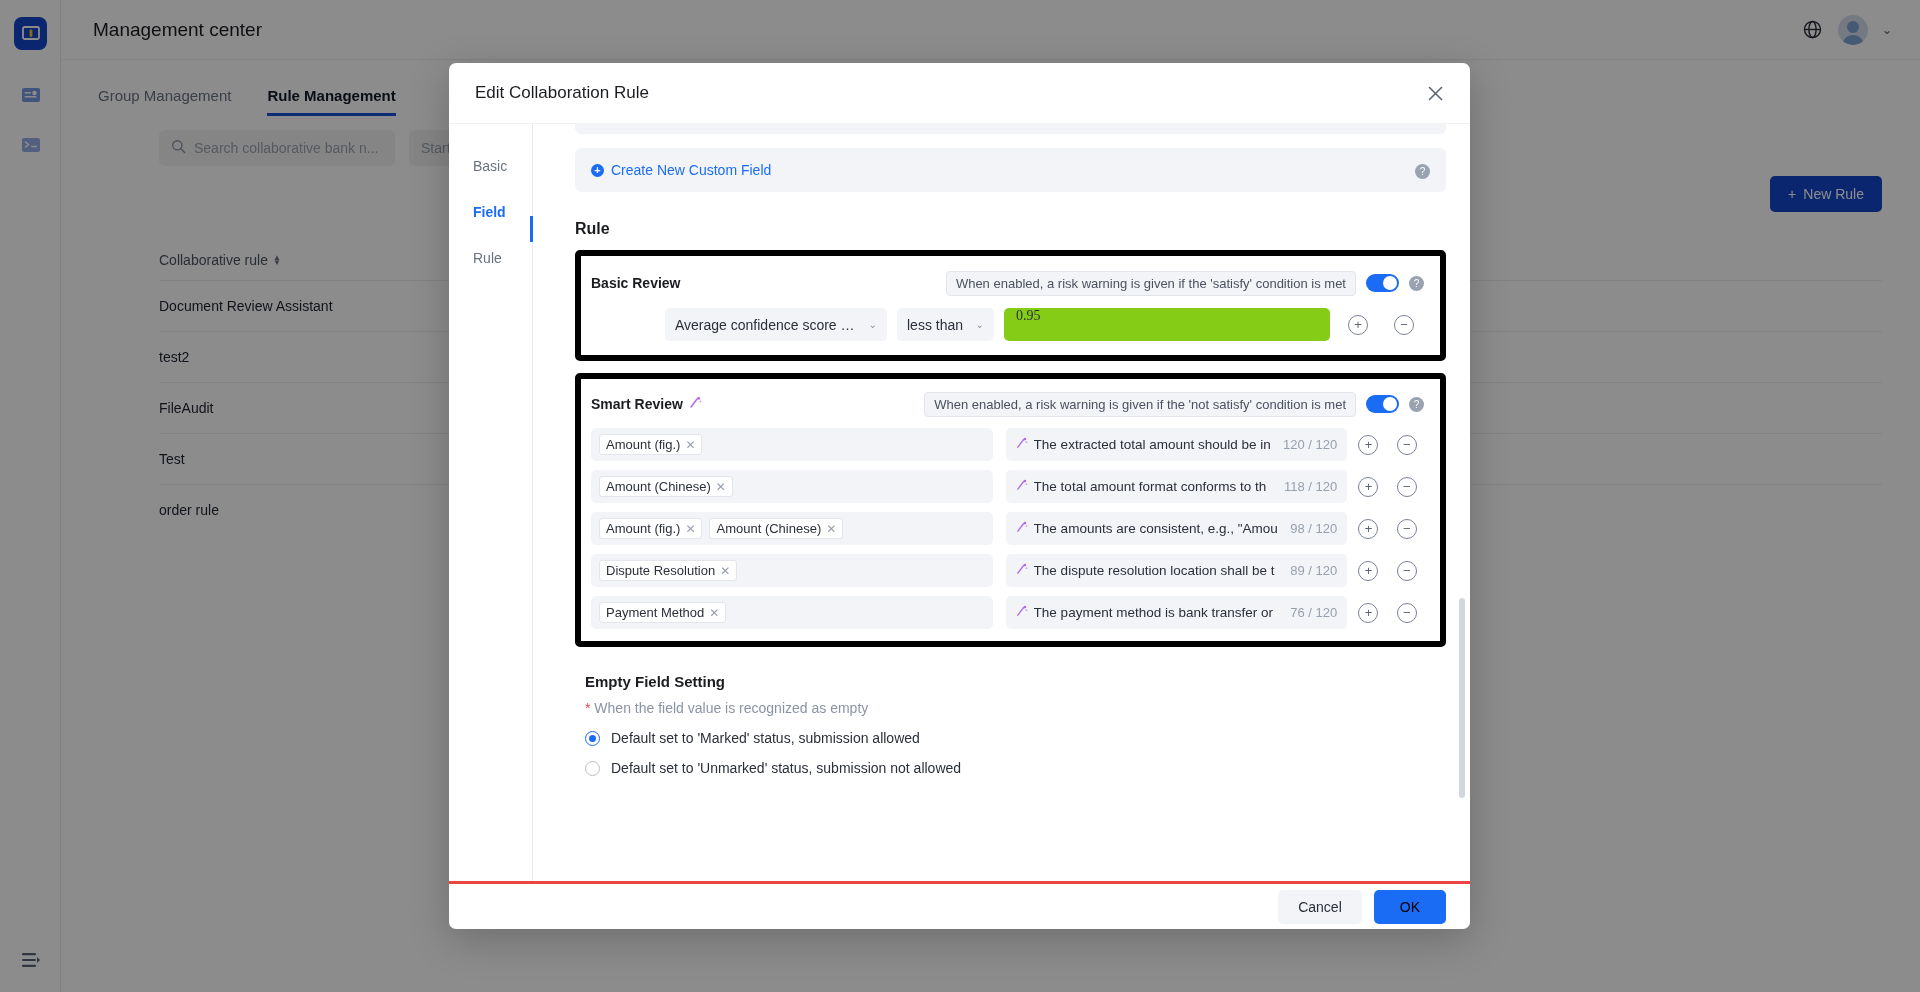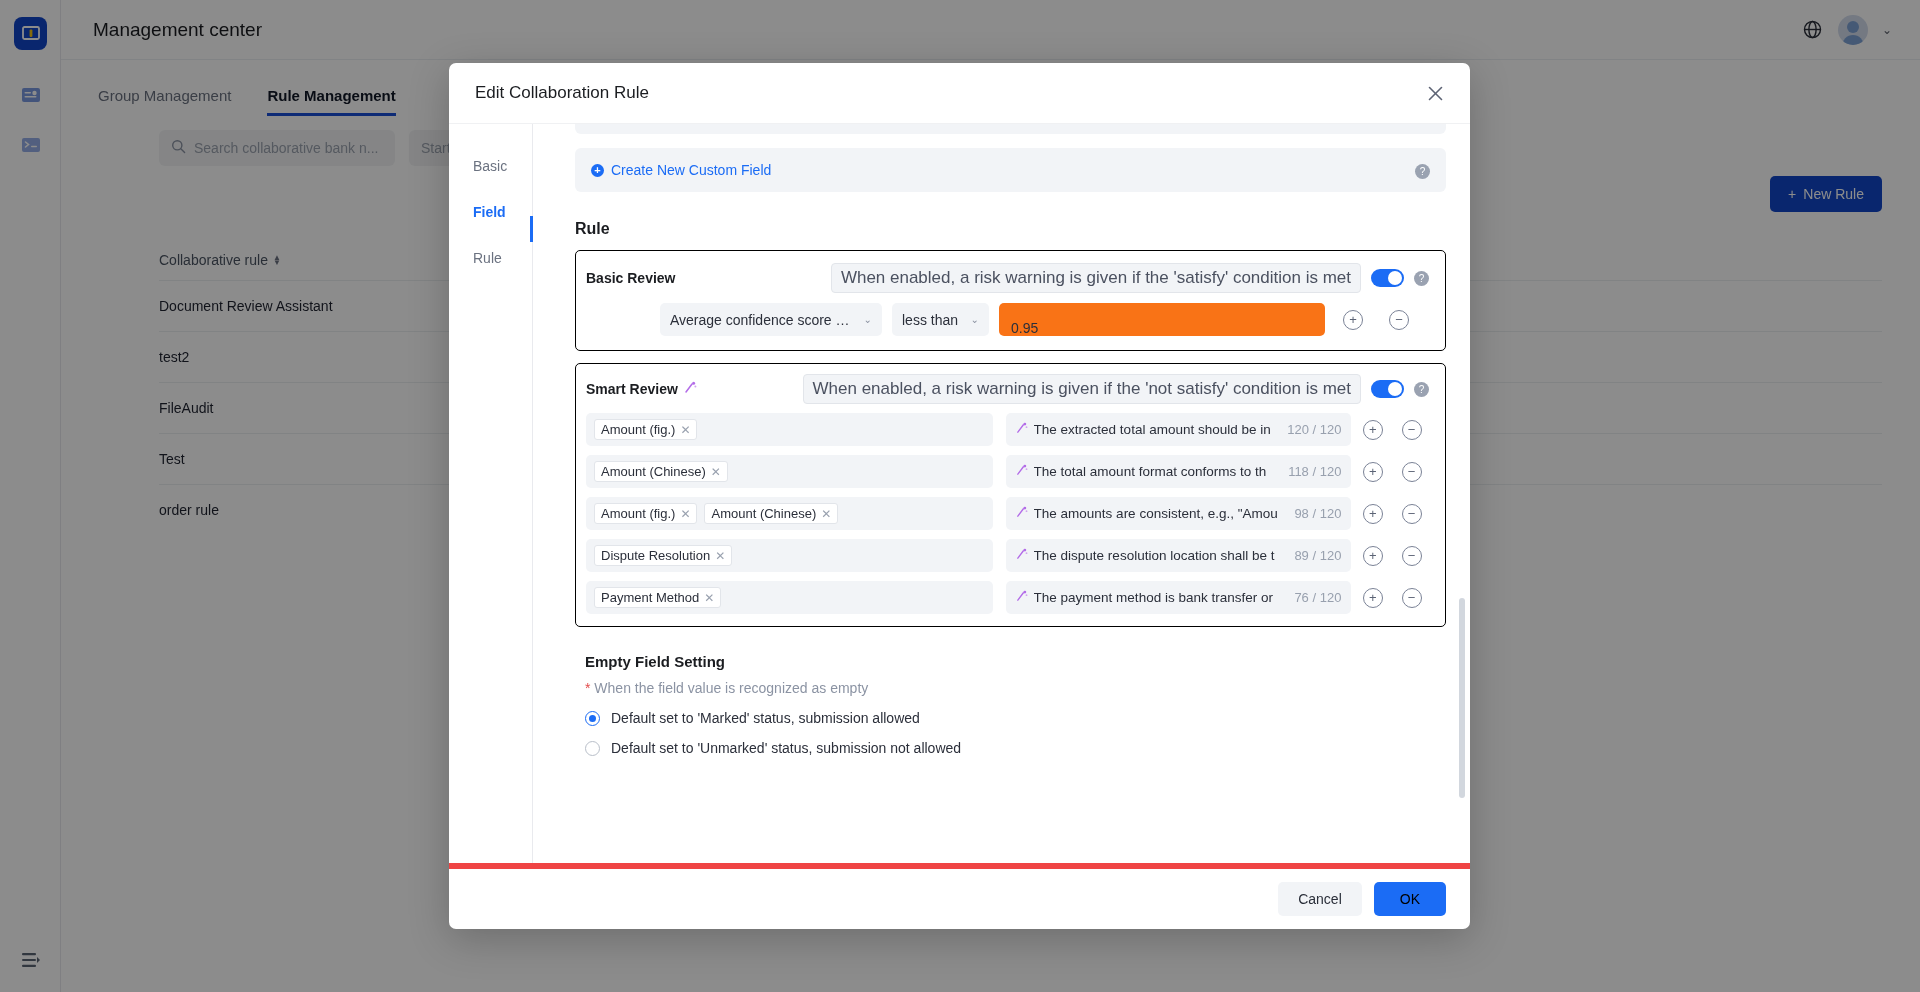--- a/index.html
+++ b/index.html
@@ -173,30 +173,30 @@
     width: 15px; height: 15px; border-radius: 50%; background: #9aa2b1;
     color: #fff; font-size: 10px; line-height: 15px; text-align: center;
     display: inline-block; cursor: pointer; font-family: "Liberation Sans", sans-serif;
   }
 
   #rule-heading {
     margin-top: 28px; font-size: 16px; font-weight: 700; color: #1b1d21;
   }
 
   .hl-box {
-    border: 1px solid #000000; border-radius: 5px; margin-top: 12px;
+    border: 6px solid #000000; border-radius: 5px; margin-top: 12px;
     padding: 12px 16px 14px 10px;
   }
 
   .sec-head { display: flex; align-items: center; height: 30px; }
   .sec-title { font-size: 14px; font-weight: 700; color: #1b1d21; display: flex; align-items: center; gap: 6px; }
   .sec-right { margin-left: auto; display: flex; align-items: center; gap: 10px; }
   .hint-pill {
     background: #f2f4f7; border: 1px solid #e2e5ea; border-radius: 4px;
-    font-size: 17px; color: #4b5160; padding: 4px 9px; white-space: nowrap;
+    font-size: 13px; color: #4b5160; padding: 4px 9px; white-space: nowrap;
   }
   .toggle {
     width: 33px; height: 18px; border-radius: 9px; background: #1b6cf5;
     position: relative; cursor: pointer; flex: 0 0 33px;
   }
   .toggle .knob {
     position: absolute; right: 2px; top: 2px; width: 14px; height: 14px;
     border-radius: 50%; background: #fff;
   }
 
@@ -205,23 +205,24 @@
     height: 33px; background: #f2f4f7; border-radius: 5px; display: flex;
     align-items: center; padding: 0 10px; font-size: 14px; color: #2b2f3a;
     gap: 8px; cursor: pointer;
   }
   #field-select { width: 222px; }
   #field-select .lbl { overflow: hidden; white-space: nowrap; text-overflow: ellipsis; flex: 1; }
   #op-select { width: 97px; }
   #op-select .lbl { flex: 1; }
   .caret { font-size: 10px; color: #8a91a0; }
   #value-input {
-    width: 326px; height: 33px; background: #f97316; border-radius: 5px;
-    display: flex; align-items: flex-end; padding: 0 12px; font-size: 14px;
+    width: 326px; height: 33px; background: #84cc16; border-radius: 5px;
+    display: flex; align-items: flex-start; padding: 0 12px; font-size: 14px;
     color: #2b2f3a;
+    font-family: Liberation Serif, serif;
   }
   .rowbtn {
     width: 20px; height: 20px; border-radius: 50%; border: 1.4px solid #7a8296;
     color: #5b6375; font-size: 13px; line-height: 17px; text-align: center;
     cursor: pointer; flex: 0 0 20px;
   }
   .rowbtn-wrap { width: 36px; height: 33px; display: flex; align-items: center; justify-content: center; }
 
   
   .smart-row { display: flex; align-items: center; gap: 4px; margin-top: 9px; }
@@ -258,21 +259,21 @@
     background: #fff; position: relative; flex: 0 0 15px;
   }
   .radio.checked { border-color: #1b6cf5; }
   .radio.checked::after {
     content: ""; position: absolute; left: 3px; top: 3px;
     width: 7px; height: 7px; border-radius: 50%; background: #1b6cf5;
   }
   .radio-label { font-size: 14px; color: #2b2f3a; }
 
   #modal-footer {
-    height: 66px; border-top: 6px solid #ef4444; display: flex;
+    height: 48px; border-top: 3px solid #ef4444; display: flex;
     align-items: center; justify-content: flex-end; gap: 12px; padding-right: 24px;
   }
   .btn {
     height: 34px; padding: 0 20px; border-radius: 5px; font-size: 14px;
     cursor: pointer; border: none; font-family: "Liberation Sans", sans-serif;
   }
   #cancel-btn { background: #f2f4f7; color: #2b2f3a; }
   #ok-btn { background: #1b6cf5; color: #000000; padding: 0 26px; }
 </style>
 </head>

